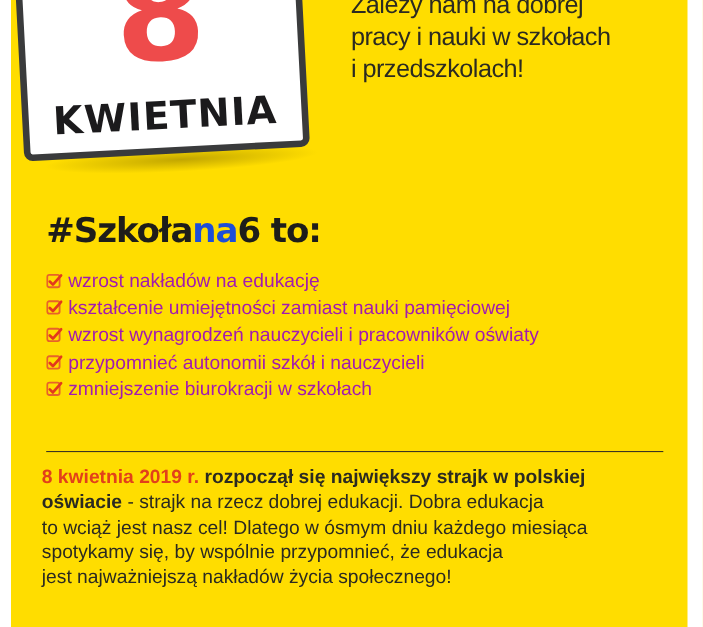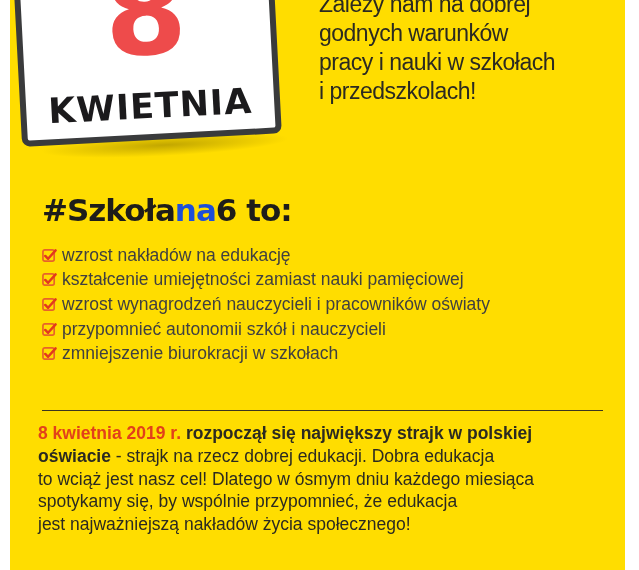--- a/index.html
+++ b/index.html
@@ -51,21 +51,21 @@
   .heading {
     position: absolute; left: 42px; top: 190px;
     font-family: "DejaVu Sans", "Liberation Sans", sans-serif;
     font-weight: bold; font-size: 31px; line-height: 40px;
     color: #1E1D1A; letter-spacing: -1px;
   }
   .heading .accent { color: #1d4ed8; }
   .list { position: absolute; left: 42px; top: 243px; margin: 0; padding: 0; list-style: none; }
   .list li {
     display: flex; align-items: center; height: 24.6px;
-    font-size: 17.5px; color: #404040; white-space: nowrap;
+    font-size: 17.5px; color: #a21caf; white-space: nowrap;
   }
   .check {
     display: inline-block; width: 15px; height: 15px; margin-right: 5px; flex: 0 0 15px;
   }
   .divider {
     position: absolute; left: 42px; top: 410px; width: 561px; height: 0;
     border-top: 1.5px solid #3b3520;
   }
   .para {
     position: absolute; left: 38px; top: 422px; width: 570px;
@@ -81,21 +81,20 @@
 <div class="panel"></div>
 
 <div class="card-shadow"></div>
 <div class="card">
   <div class="day">8</div>
   <div class="month">KWIETNIA</div>
 </div>
 
 <div class="intro">
   <div>Zależy nam na dobrej</div>
-  <div>godnych warunków</div>
   <div>pracy i nauki w szkołach</div>
   <div>i przedszkolach!</div>
 </div>
 
 <div class="heading"><span>#Szkoła</span><span class="accent">na</span><span>6 to:</span></div>
 
 <ul class="list">
   <li>
     <svg class="check" viewBox="0 0 16 16">
         <rect x="1" y="2" width="12" height="12" rx="2" fill="none" stroke="#E8622A" stroke-width="1.8"></rect>

